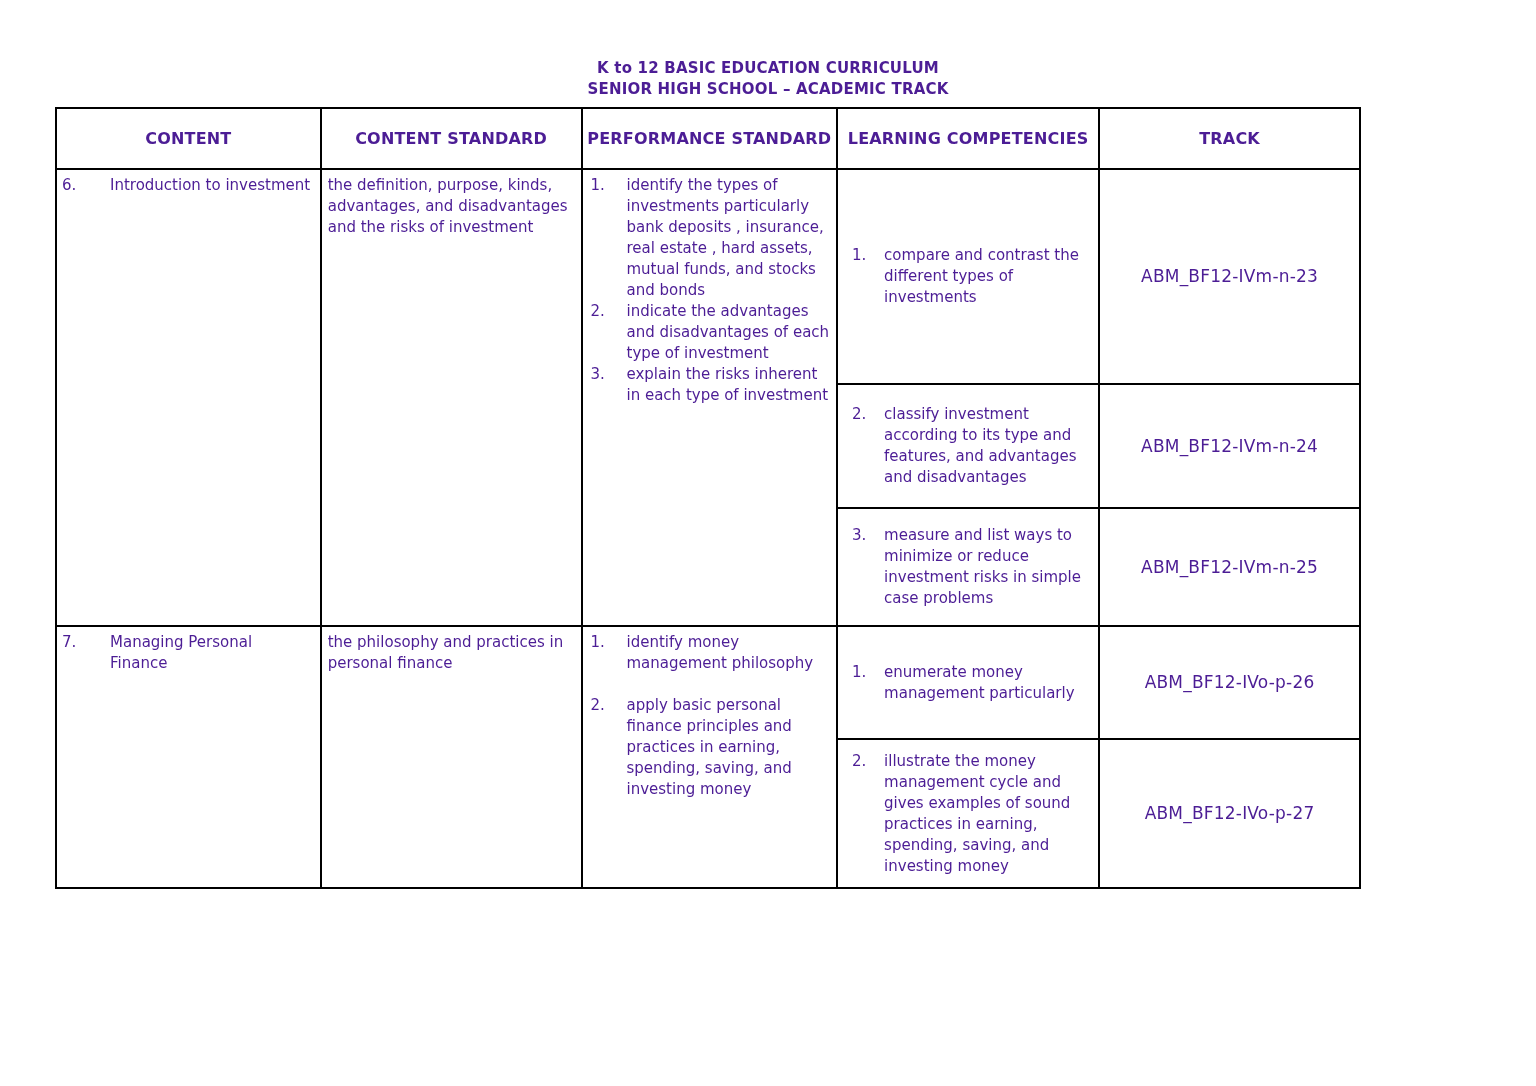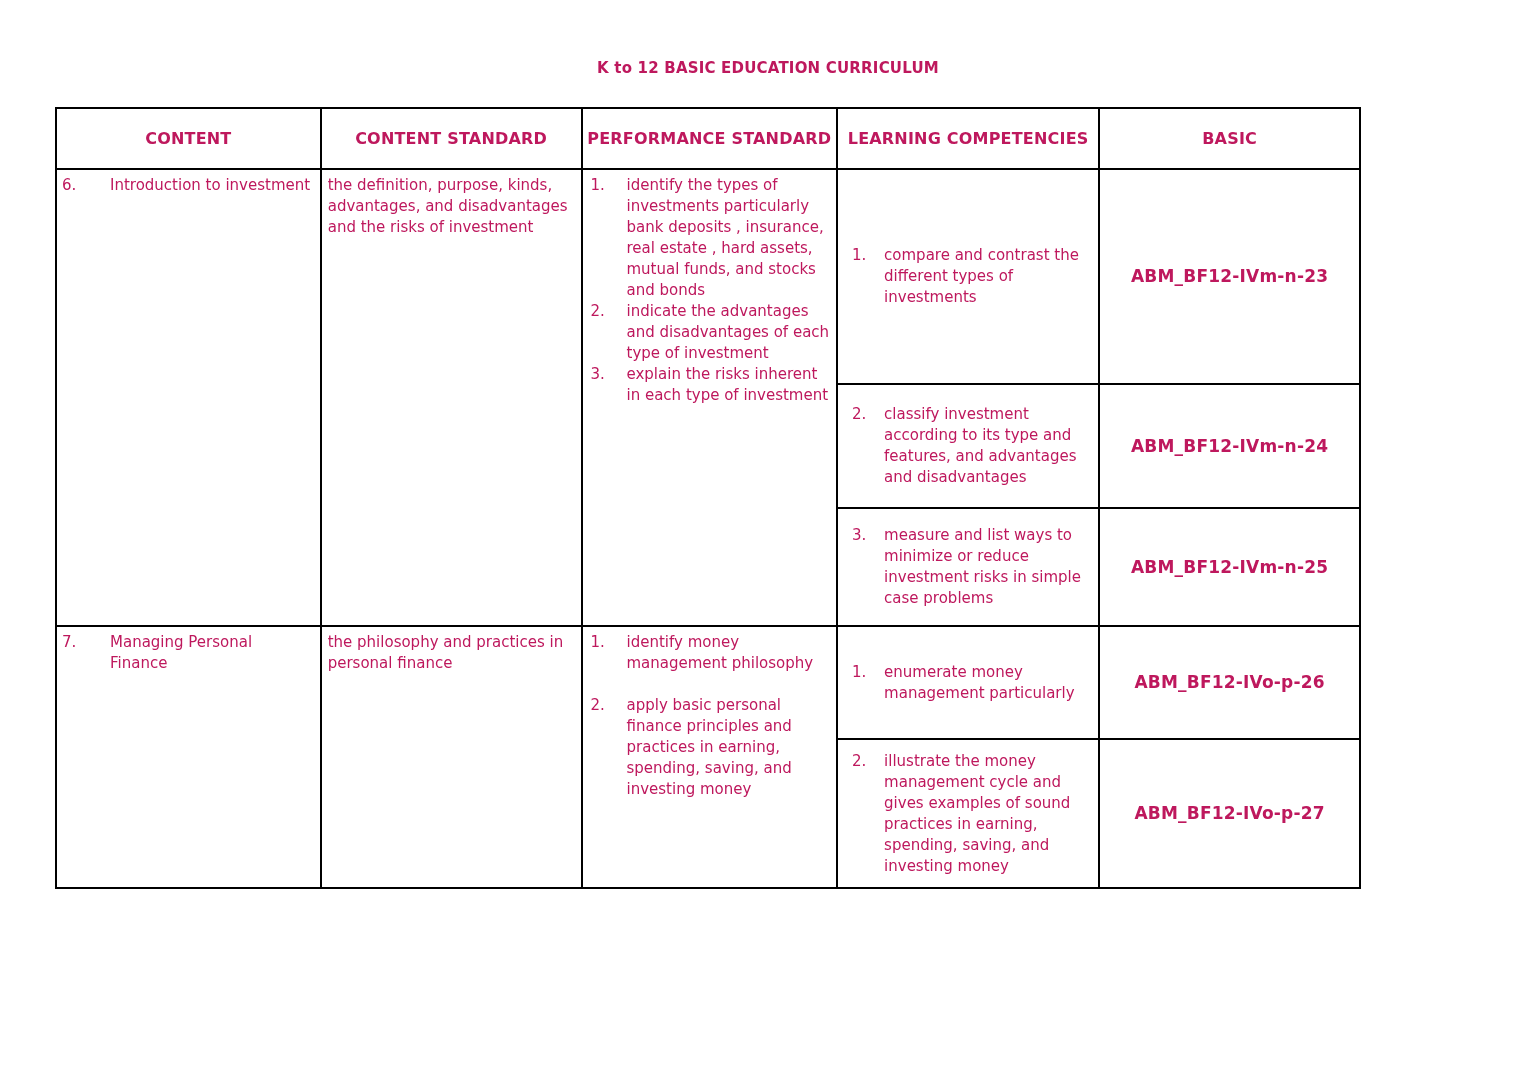--- a/index.html
+++ b/index.html
@@ -3,21 +3,21 @@
 <meta charset="utf-8">
 <style>
   * { margin: 0; padding: 0; box-sizing: border-box; }
   html, body { background: #808080; }
   .page {
     position: relative;
     width: 1536px;
     height: 1086px;
     background: #ffffff;
     font-family: "DejaVu Sans", "Liberation Sans", sans-serif;
-    color: #be185d;
+    color: #4c1d95;
     overflow: hidden;
   }
   .doc-title {
     position: absolute;
     top: 58px;
     left: 0;
     width: 100%;
     text-align: center;
     font-weight: bold;
     font-size: 15px;
@@ -53,21 +53,21 @@
   tr.h-r4 { height: 113px; }
   tr.h-r5 { height: 149px; }
 
   td.cell-content { padding: 5px 6px 4px 5px; }
   td.cell-cs { padding: 5px 8px 4px 6px; }
   td.cell-ps { padding: 5px 4px 4px 8px; }
   td.cell-lc { vertical-align: middle; padding: 6px 4px 6px 14px; }
   td.cell-code {
     vertical-align: middle;
     text-align: center;
-    font-weight: bold;
+    font-weight: normal;
     font-size: 17px;
     letter-spacing: 0.2px;
   }
 
   .content-line { display: flex; }
   .content-line .row-num { flex: 0 0 48px; }
   .content-line .row-label { flex: 1; }
 
   .num-item { display: flex; }
   .num-item .li-num { flex: 0 0 36px; }
@@ -87,38 +87,39 @@
   }
   .footer b { font-weight: bold; }
 </style>
 </head>
 <body>
 
 <div class="page">
 
   <div class="doc-title">
     <div>K to 12 BASIC EDUCATION CURRICULUM</div>
+    <div>SENIOR HIGH SCHOOL – ACADEMIC TRACK</div>
   </div>
 
   <table class="curriculum-table">
     <colgroup>
       <col style="width:20.3%">
         <col style="width:20.0%">
         <col style="width:19.6%">
         <col style="width:20.1%">
         <col style="width:20.0%">
     </colgroup>
 
     <tbody>
         <tr class="h-header">
       <th>CONTENT</th>
       <th>CONTENT STANDARD</th>
       <th>PERFORMANCE STANDARD</th>
       <th>LEARNING COMPETENCIES</th>
-      <th>BASIC</th>
+      <th>TRACK</th>
     </tr>
 
     <tr class="h-r1">
       <td class="cell-content" rowspan="3">
         <div class="content-line">
           <span class="row-num">6.</span>
           <span class="row-label">Introduction to investment</span>
         </div>
       </td>
       <td class="cell-cs" rowspan="3">the definition, purpose, kinds, advantages, and disadvantages and the risks of investment</td>

